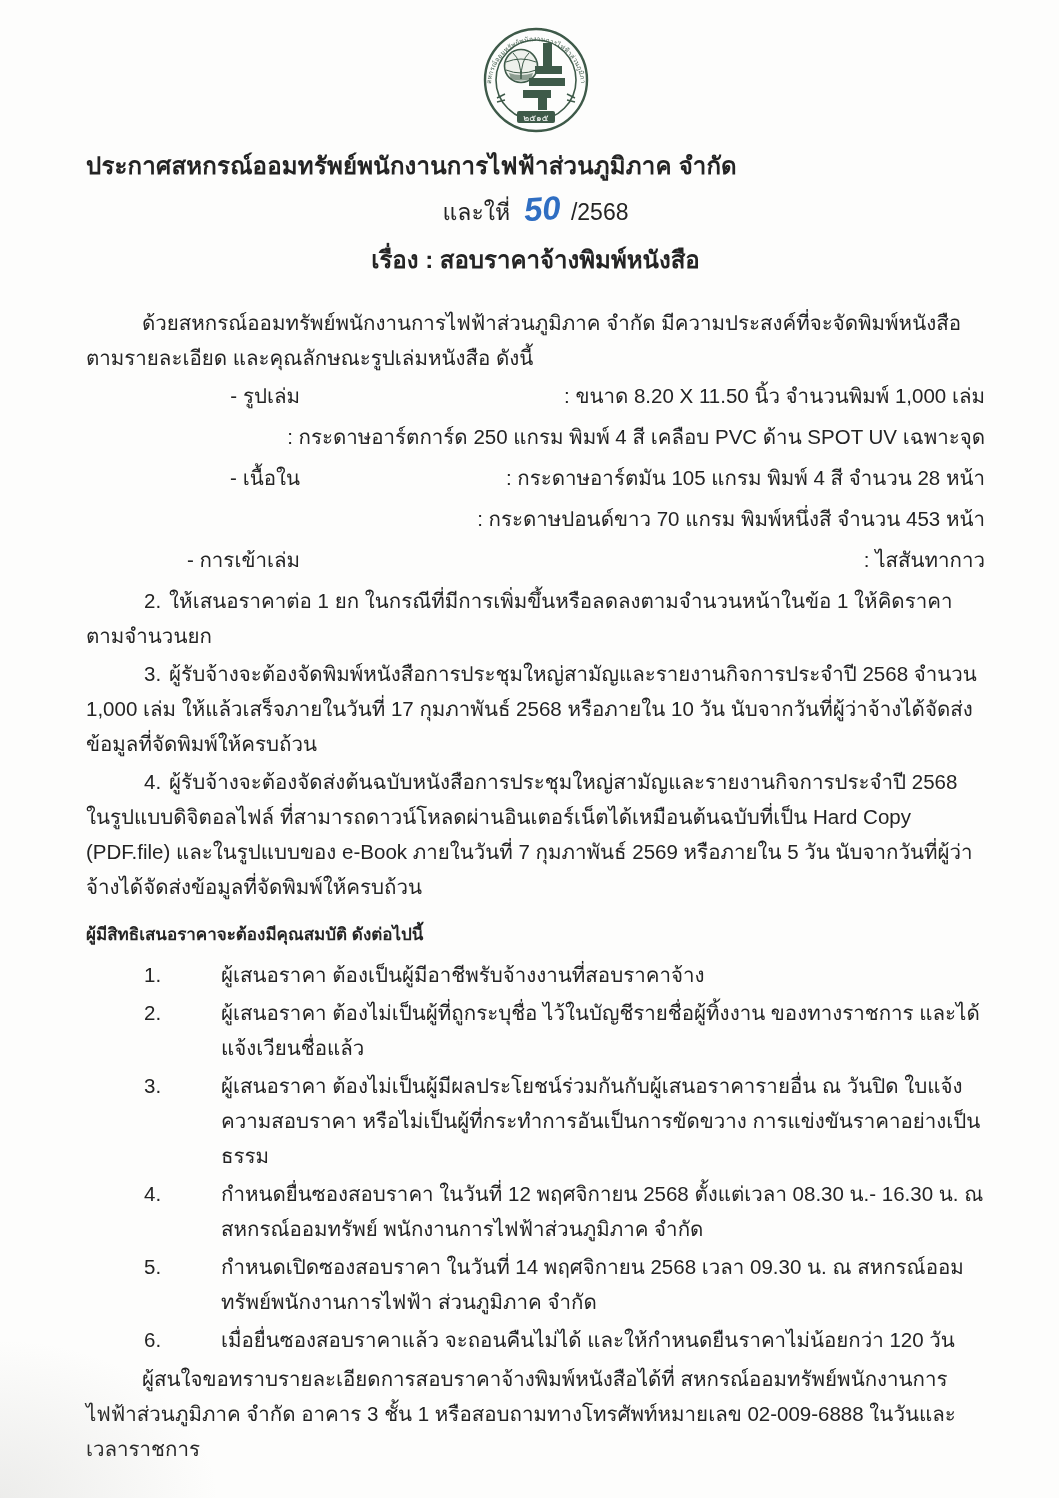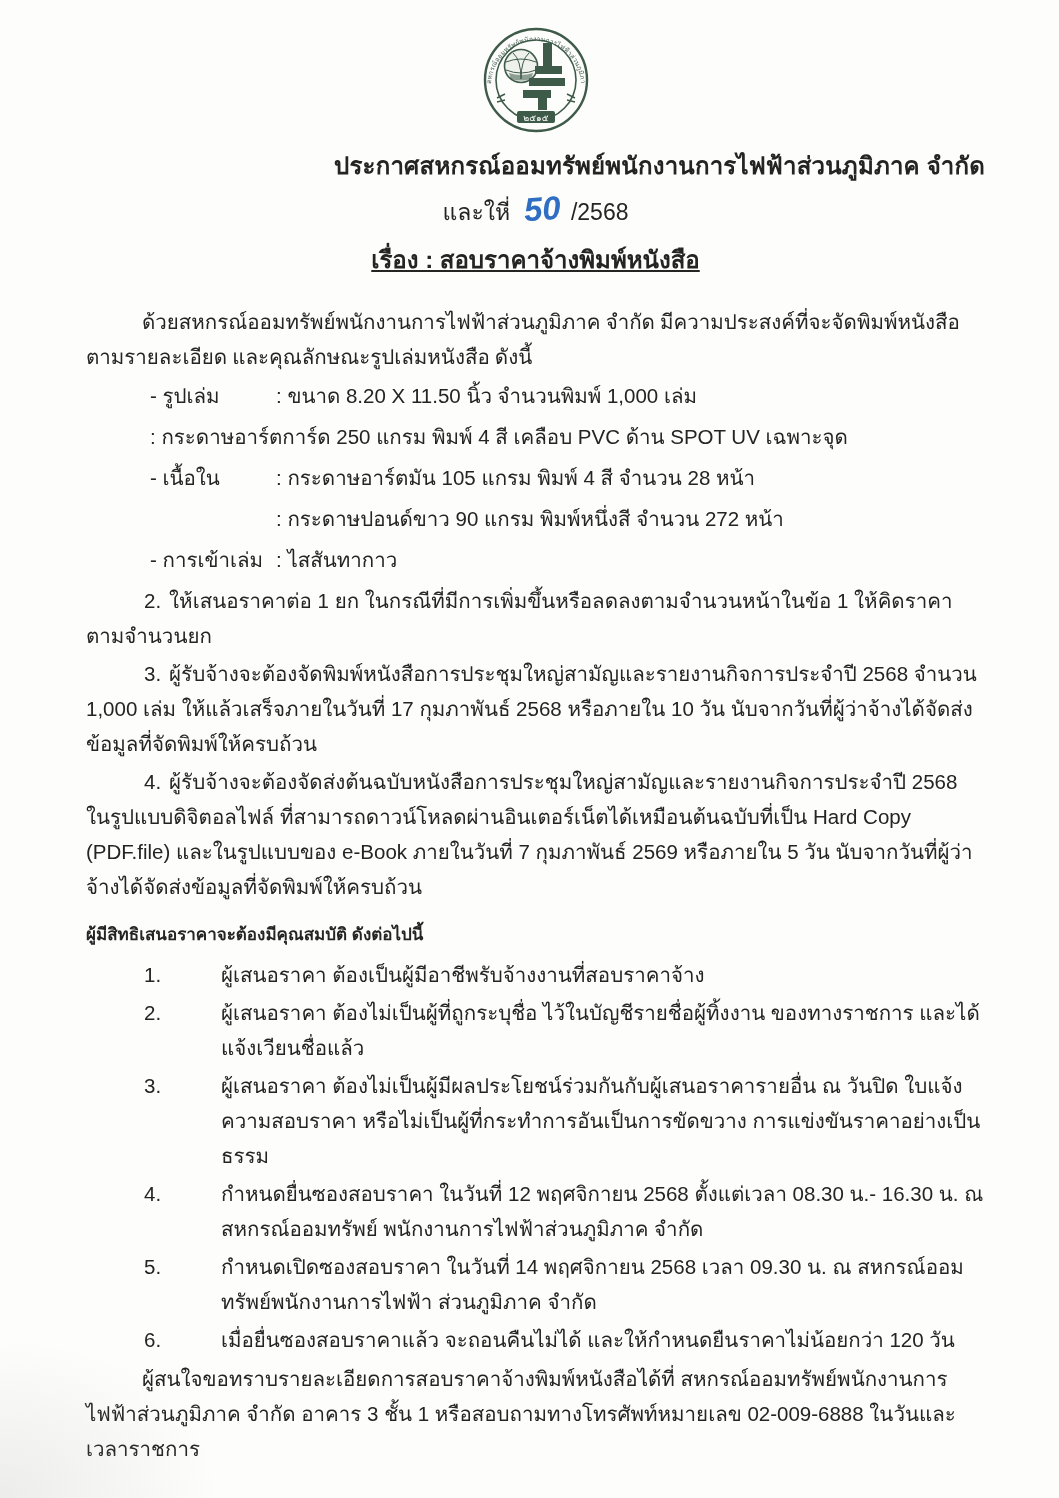--- a/index.html
+++ b/index.html
@@ -6,34 +6,34 @@
   html,body { background:#ffffff; }
   body { font-family:"Liberation Sans","DejaVu Sans",sans-serif; }
   .page {
     position:relative; width:1059px; height:1498px; margin:0 auto;
     background:#fdfdfc; color:#242424; overflow:hidden;
   }
   .content { padding:26px 74px 0 86px; }
 
   
   .seal-wrap { text-align:center; }
-  .doc-title { text-align:right; font-size:24px; font-weight:700; margin-top:8px; letter-spacing:.2px; }
+  .doc-title { text-align:left; font-size:24px; font-weight:700; margin-top:8px; letter-spacing:.2px; }
   .doc-number { text-align:center; font-size:23px; margin-top:9px; }
   .doc-number .hand {
     display:inline-block; color:#2f6ec2; font-size:33px; font-weight:700;
     font-style:italic; transform:rotate(-4deg); margin:0 10px 0 14px; line-height:20px;
   }
-  .doc-subject { text-align:center; font-size:24px; font-weight:700; margin-top:10px;text-decoration:underline; }
+  .doc-subject { text-align:center; font-size:24px; font-weight:700; margin-top:10px; }
 
   
   .body-text { margin-top:26px; font-size:20.5px; line-height:35px; }
-  .p-indent { text-indent:56px;font-family:Liberation Serif, serif; }
+  .p-indent { text-indent:56px; }
   .spec-num-para { text-indent:58px; margin-top:3px; }
   .spec-num-para .num { margin-right:8px; }
-  .detail-rows { margin-left:64px; }
+  .detail-rows { margin-left:88px;text-align:right; }
   .detail-row { display:flex; line-height:41px; }
   .detail-label { width:126px; flex:0 0 126px; }
   .detail-value { flex:1; }
 
   .qual-heading { font-weight:700; margin-top:13px; font-size:17px; }
   .qual-list { margin-top:5px; }
   .qual-item { display:flex; margin-left:58px; margin-top:3px; }
   .qual-item .num { width:33px; flex:0 0 33px; }
   .qual-item .txt { flex:1;margin-left:44px; }
 
@@ -101,21 +101,21 @@
         </div>
         <div class="detail-row">
           <span class="detail-value">: กระดาษอาร์ตการ์ด 250 แกรม พิมพ์ 4 สี เคลือบ PVC ด้าน SPOT UV เฉพาะจุด</span>
         </div>
         <div class="detail-row">
           <span class="detail-label">- เนื้อใน</span>
           <span class="detail-value">: กระดาษอาร์ตมัน 105 แกรม พิมพ์ 4 สี จำนวน 28 หน้า</span>
         </div>
         <div class="detail-row">
           <span class="detail-label"></span>
-          <span class="detail-value">: กระดาษปอนด์ขาว 90 แกรม พิมพ์หนึ่งสี จำนวน 272 หน้า</span>
+          <span class="detail-value">: กระดาษปอนด์ขาว 70 แกรม พิมพ์หนึ่งสี จำนวน 453 หน้า</span>
         </div>
         <div class="detail-row">
           <span class="detail-label">- การเข้าเล่ม</span>
           <span class="detail-value">: ไสสันทากาว</span>
         </div>
       </div>
 
       <p class="spec-num-para">
         <span class="num">2.</span><span>ให้เสนอราคาต่อ 1 ยก ในกรณีที่มีการเพิ่มขึ้นหรือลดลงตามจำนวนหน้าในข้อ 1 ให้คิดราคาตามจำนวนยก</span>
       </p>

